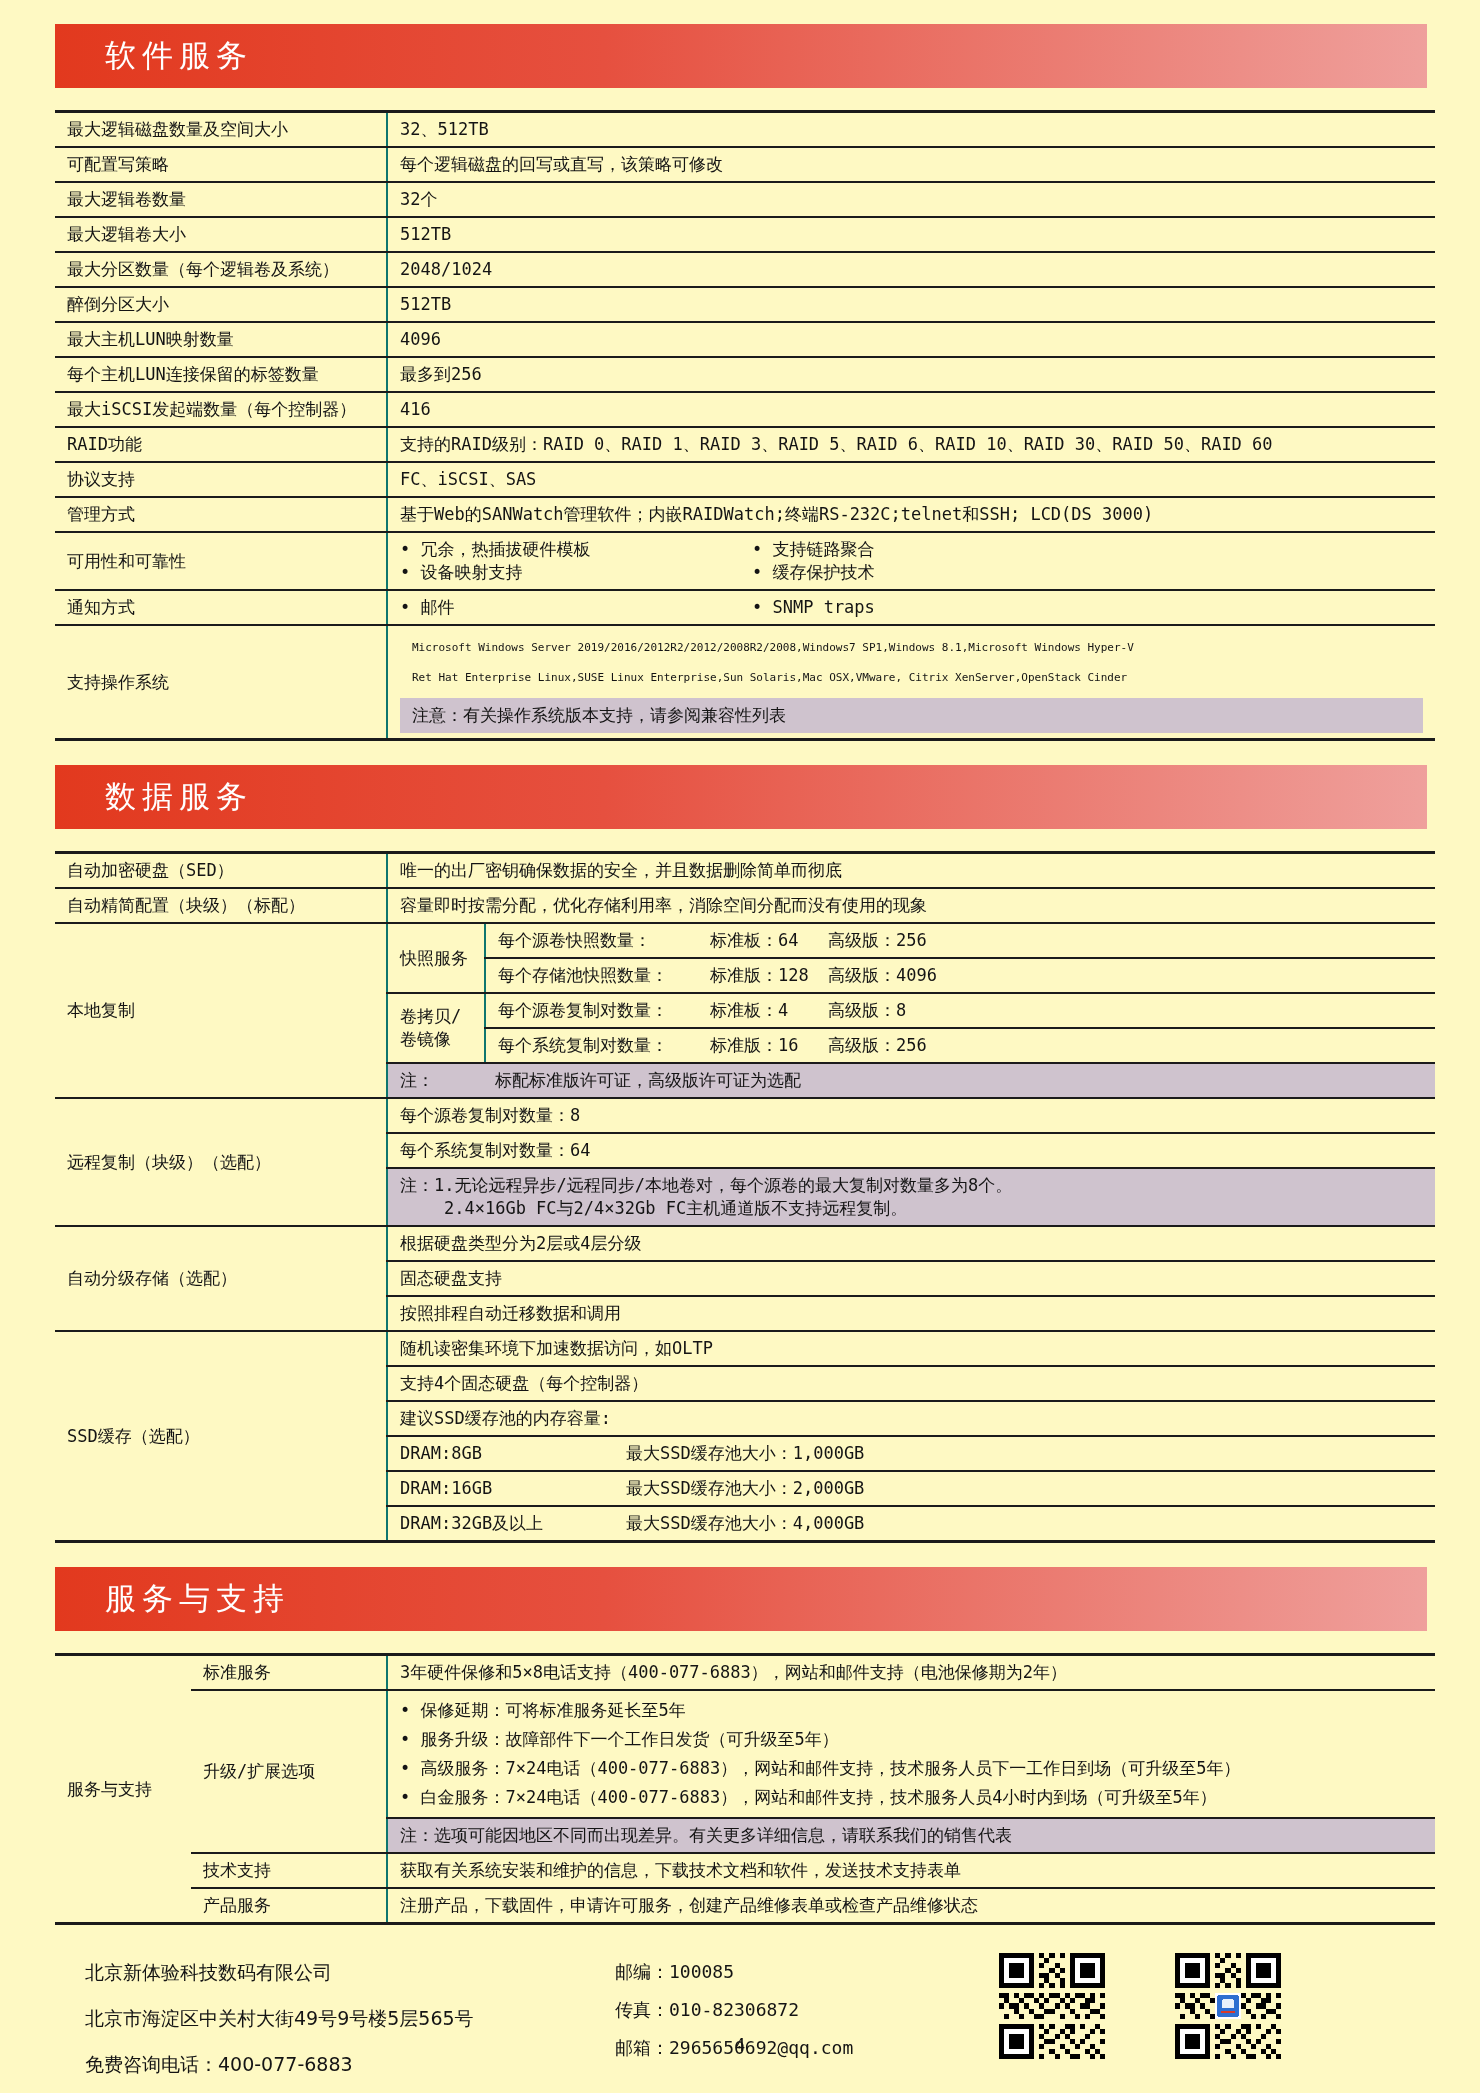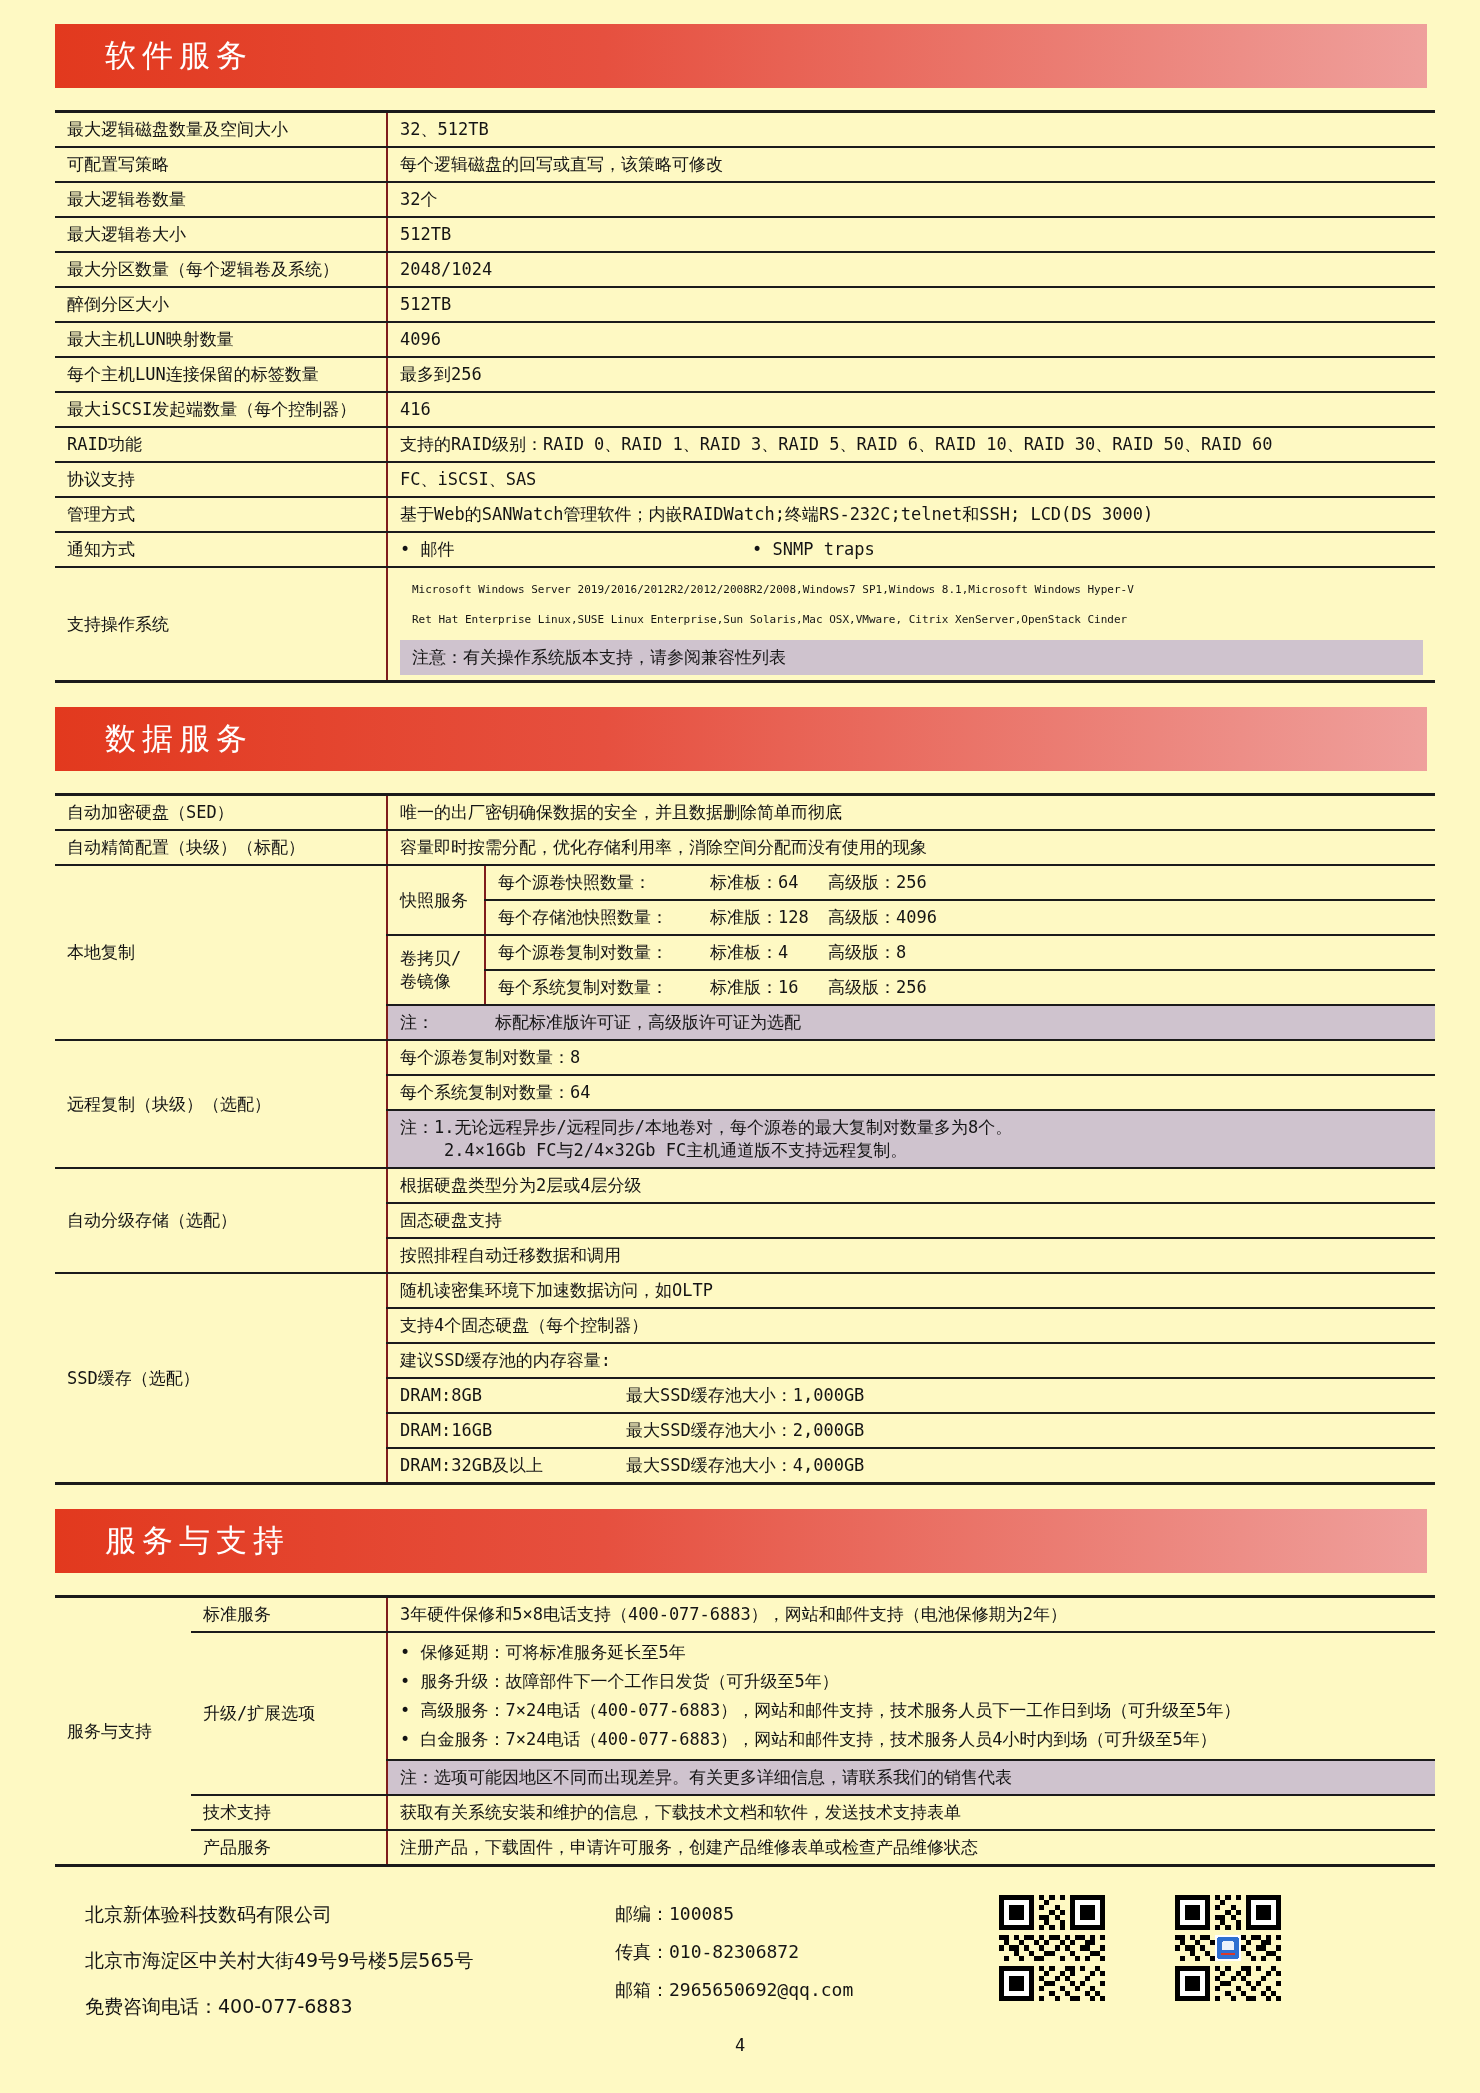--- a/index.html
+++ b/index.html
@@ -12,21 +12,21 @@
           display:flex;align-items:center;padding-left:50px;}
   .banner-title{color:#ffffff;font-size:31px;letter-spacing:6px;font-weight:500;}
 
   table.spec{width:1380px;border-collapse:collapse;table-layout:fixed;
              border-top:3px solid #1b1b1b;border-bottom:3px solid #1b1b1b;
              font-size:17px;margin-bottom:24px;
              font-family:"DejaVu Sans Mono","DejaVu Sans",monospace;}
   table.spec td{border-top:2px solid #1b1b1b;border-bottom:2px solid #1b1b1b;
                 padding:5px 12px;line-height:23px;vertical-align:middle;}
   td.lbl{padding-left:16px;}
-  td.val,td.sub{border-left:2px solid #7f1d1d;}
+  td.val,td.sub{border-left:2px solid #0f766e;}
   td.sub{padding-left:10px;border-radius:28px;}
   .note-bg{background:#cfc3ce;}
   .note-prefix{display:inline-block;width:95px;}
   .pair{display:flex;}
   .pair .a{width:352px;flex:none;}
   .t-name{display:inline-block;width:212px;}
   .t-std{display:inline-block;width:118px;}
   .dram-a{display:inline-block;width:226px;}
   td.os-cell{padding:0;}
   .os-line{padding:5px 12px 1px;font-size:11px;line-height:24px;white-space:nowrap;}
@@ -102,20 +102,35 @@
             <td class="val">支持的RAID级别：RAID 0、RAID 1、RAID 3、RAID 5、RAID 6、RAID 10、RAID 30、RAID 50、RAID 60</td>
           </tr>
         <tr>
             <td class="lbl">协议支持</td>
             <td class="val">FC、iSCSI、SAS</td>
           </tr>
         <tr>
             <td class="lbl">管理方式</td>
             <td class="val">基于Web的SANWatch管理软件；内嵌RAIDWatch;终端RS-232C;telnet和SSH; LCD(DS 3000)</td>
           </tr>
+        <tr>
+          <td class="lbl">可用性和可靠性</td>
+          <td class="val">
+            <div class="pair">
+              <div class="a">
+                <div>• 冗余，热插拔硬件模板</div>
+                <div>• 设备映射支持</div>
+              </div>
+              <div class="b">
+                <div>• 支持链路聚合</div>
+                <div>• 缓存保护技术</div>
+              </div>
+            </div>
+          </td>
+        </tr>
         <tr>
           <td class="lbl">通知方式</td>
           <td class="val">
             <div class="pair">
               <div class="a">• 邮件</div>
               <div class="b">• SNMP traps</div>
             </div>
           </td>
         </tr>
         <tr>

